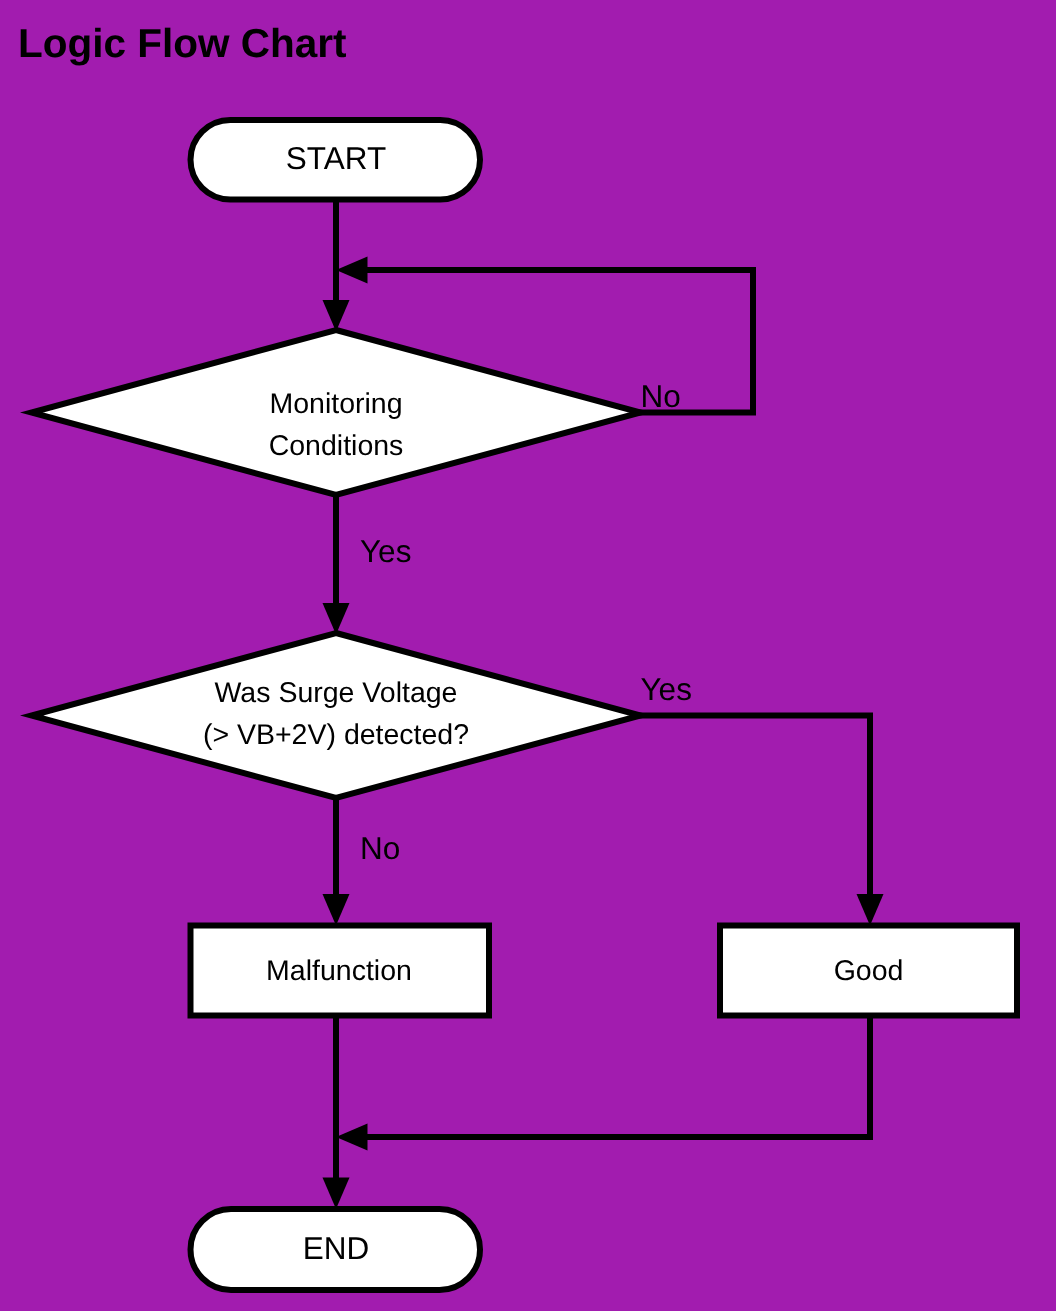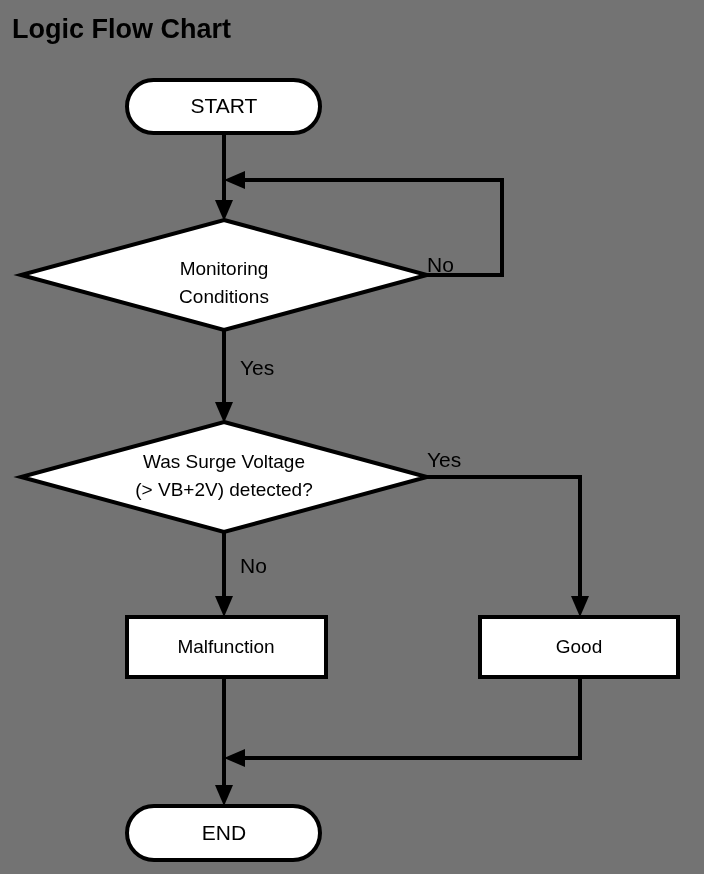--- a/index.html
+++ b/index.html
@@ -9,21 +9,21 @@
     background: #ffffff;
   }
   body {
     font-family: "Liberation Sans", sans-serif;
     -webkit-font-smoothing: antialiased;
   }
   #canvas {
     position: relative;
     width: 704px;
     height: 874px;
-    background: #737373;
+    background: #a21caf;
     overflow: hidden;
   }
   #flow-svg {
     display: block;
     width: 704px;
     height: 874px;
   }
   .node-shape {
     fill: #ffffff;
     stroke: #000000;

